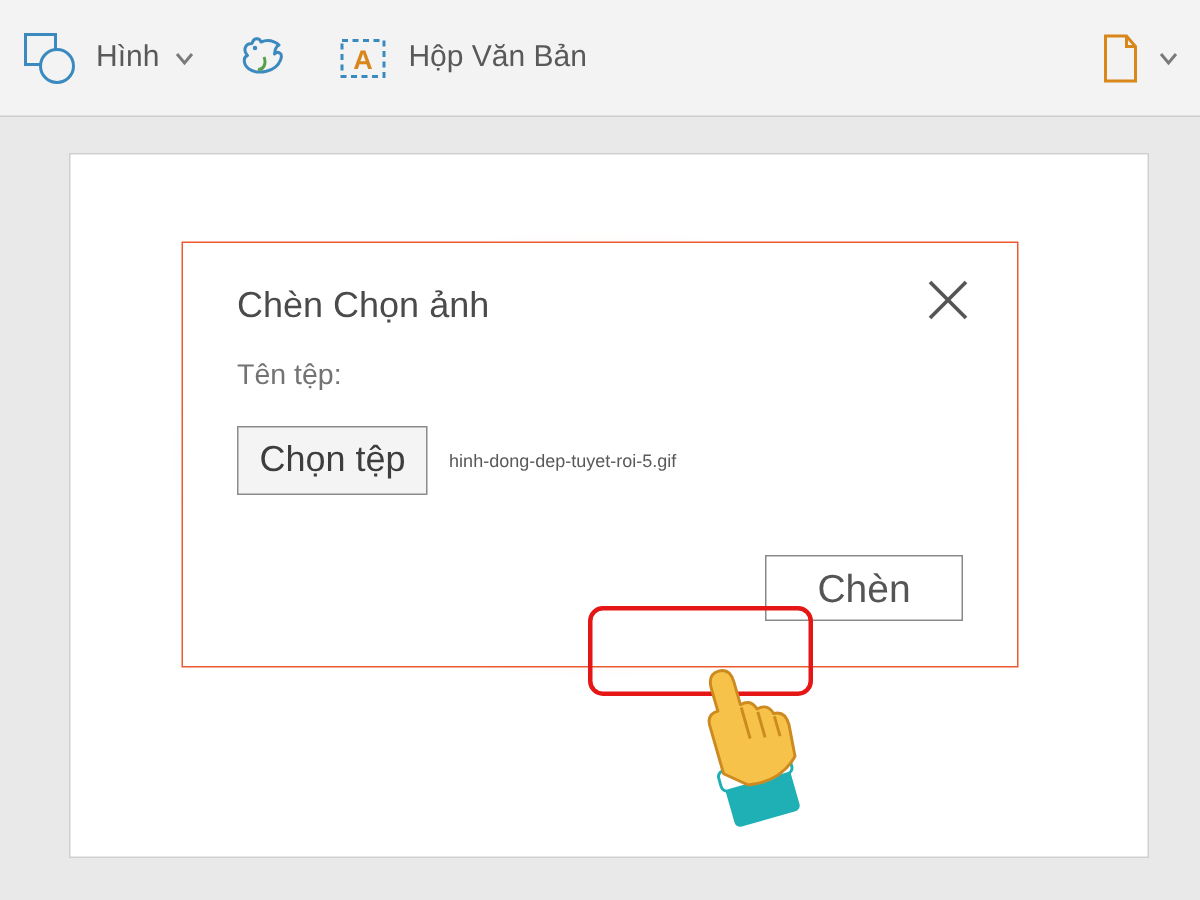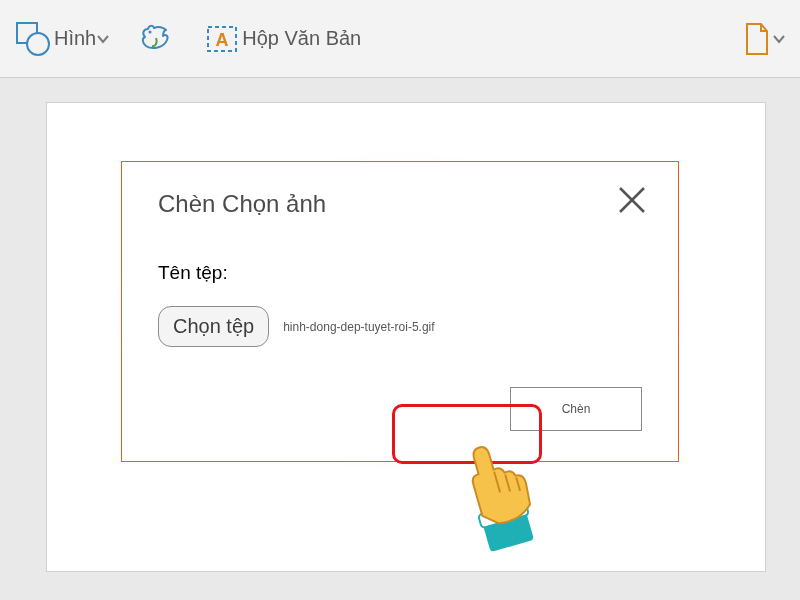--- a/index.html
+++ b/index.html
@@ -16,21 +16,21 @@
     background: #f3f3f3;
     border-bottom: 1.5px solid #cfcfcf;
     display: flex;
     align-items: center;
     padding: 0 14px;
     gap: 26px;
   }
   .ribbon-item {
     display: flex;
     align-items: center;
-    gap: 0;
+    gap: 10px;
     color: #595959;
     font-size: 20px;
     cursor: pointer;
     user-select: none;
   }
   .ribbon-item svg { display: block; }
   .chev { width: 14px; height: 14px; }
   .chev path { stroke: #7a7a7a; stroke-width: 2; fill: none; } 
 
   
@@ -69,53 +69,53 @@
   }
   .dialog-close {
     position: absolute;
     top: 20px; right: 28px;
     width: 36px; height: 36px;
     cursor: pointer;
   }
   .dialog-close svg { width: 100%; height: 100%; }
 
   .field-label {
-    margin-top: 44px;
+    margin-top: 22px;
     font-size: 19px;
-    color: #000000;
+    color: #737373;
   }
   .file-row {
     margin-top: 22px;
     display: flex;
     align-items: center;
     gap: 14px;
   }
   .file-btn {
     border: 1px solid #8c8c8c;
     background: #f4f4f4;
     padding: 8px 14px;
-    font-size: 20px;
+    font-size: 24px;
     color: #3d3d3d;
-    border-radius: 13px;
+    border-radius: 0;
     cursor: pointer;
   }
   .file-name {
     font-size: 12px;
     color: #595959;
   }
   .btn-row {
     display: flex;
     justify-content: flex-end;
     gap: 22px;
     margin-top: 40px;
   }
   .btn {
     border: 1px solid #8a8a8a;
     background: #ffffff;
-    font-size: 12px;
+    font-size: 26px;
     color: #555555;
     width: 132px;
     height: 44px;
     display: flex;
     align-items: center;
     justify-content: center;
     cursor: pointer;
   }
   .btn-highlight {
     position: absolute;

